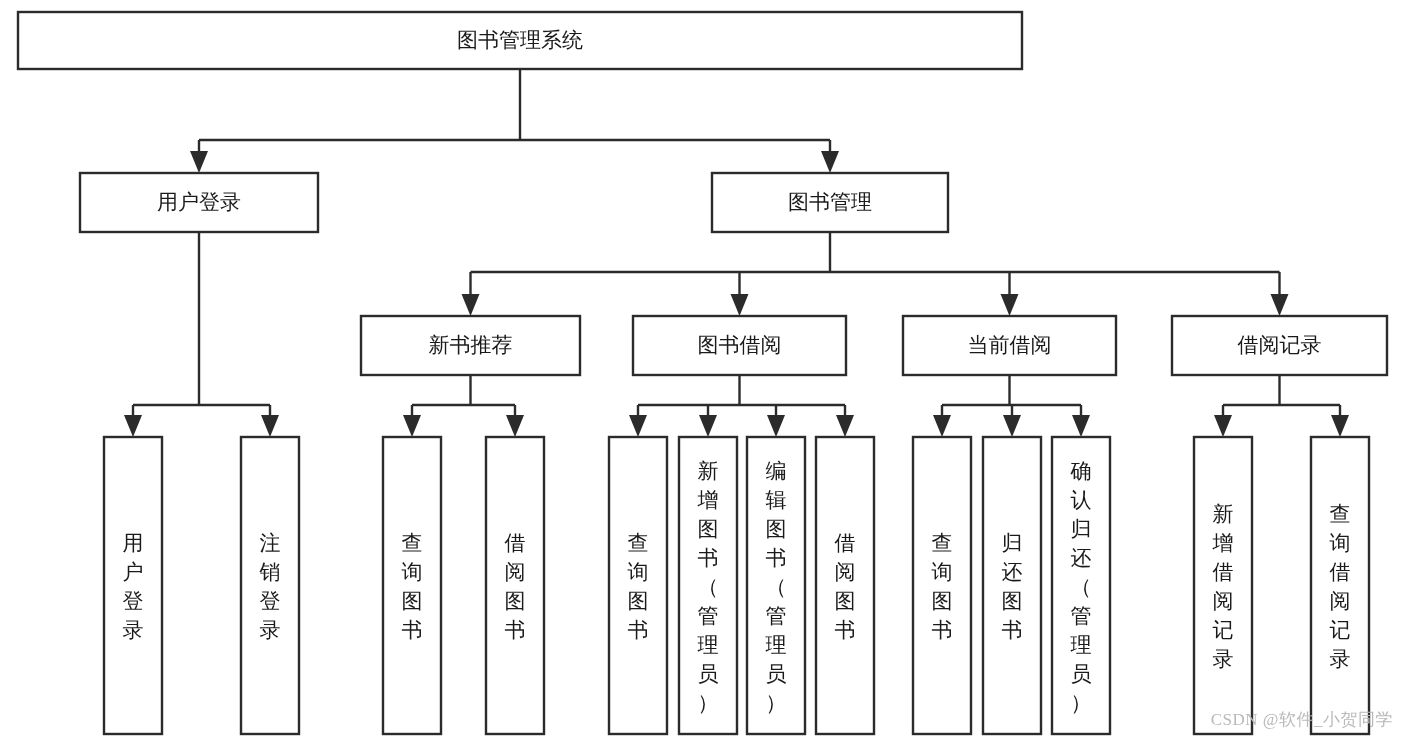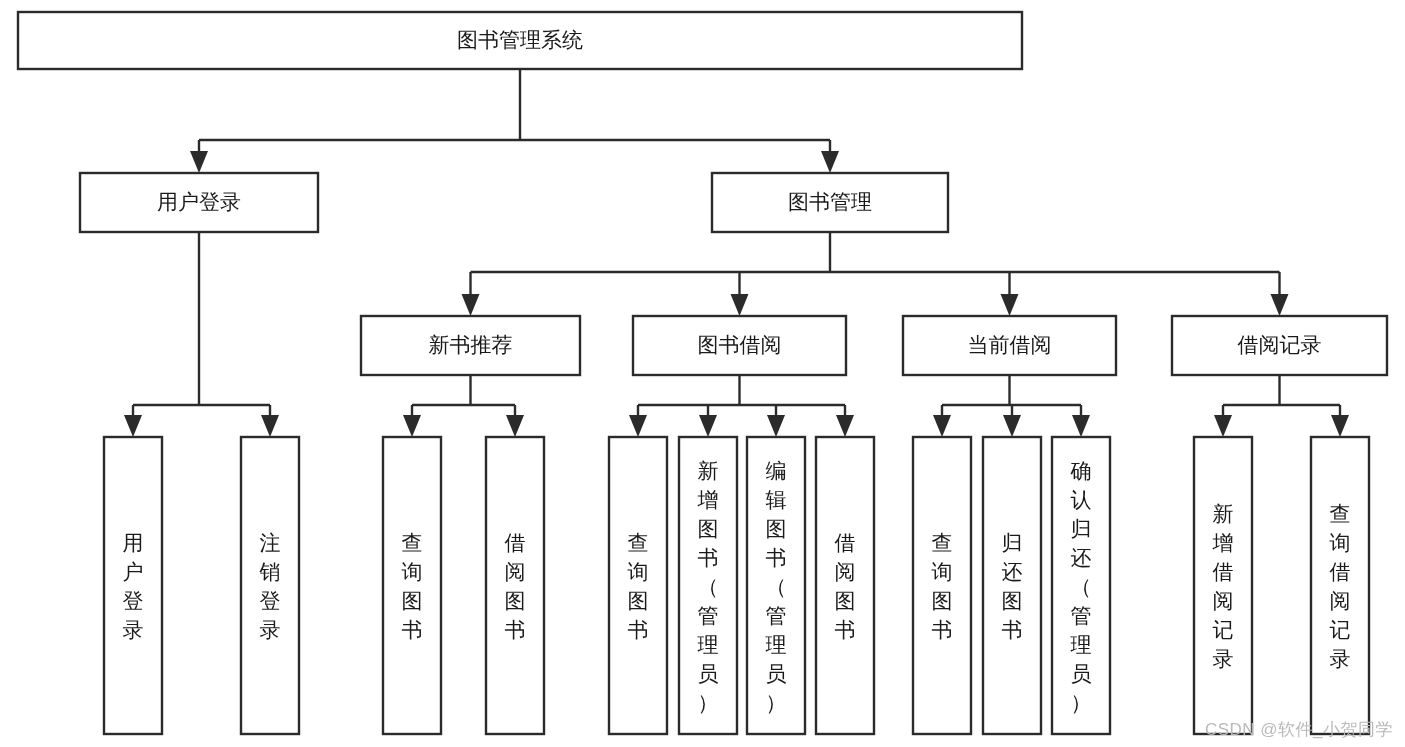--- a/index.html
+++ b/index.html
@@ -53,22 +53,22 @@
   }
   .node-label-v {
     font-family: "Liberation Sans", "DejaVu Sans", sans-serif;
     font-size: 21px;
     fill: #1a1a1a;
     text-anchor: middle;
   }
   .watermark-text {
     position: absolute;
     right: 12px;
-    bottom: 6px;
-    font-family: Liberation Sans, sans-serif;
+    bottom: 16px;
+    font-family: Liberation Serif, serif;
     font-size: 17px;
     color: #b9b9b9;
     white-space: nowrap;
     letter-spacing: 0.5px;
     user-select: none;
   }
 </style>
 </head>
 <body>
 

